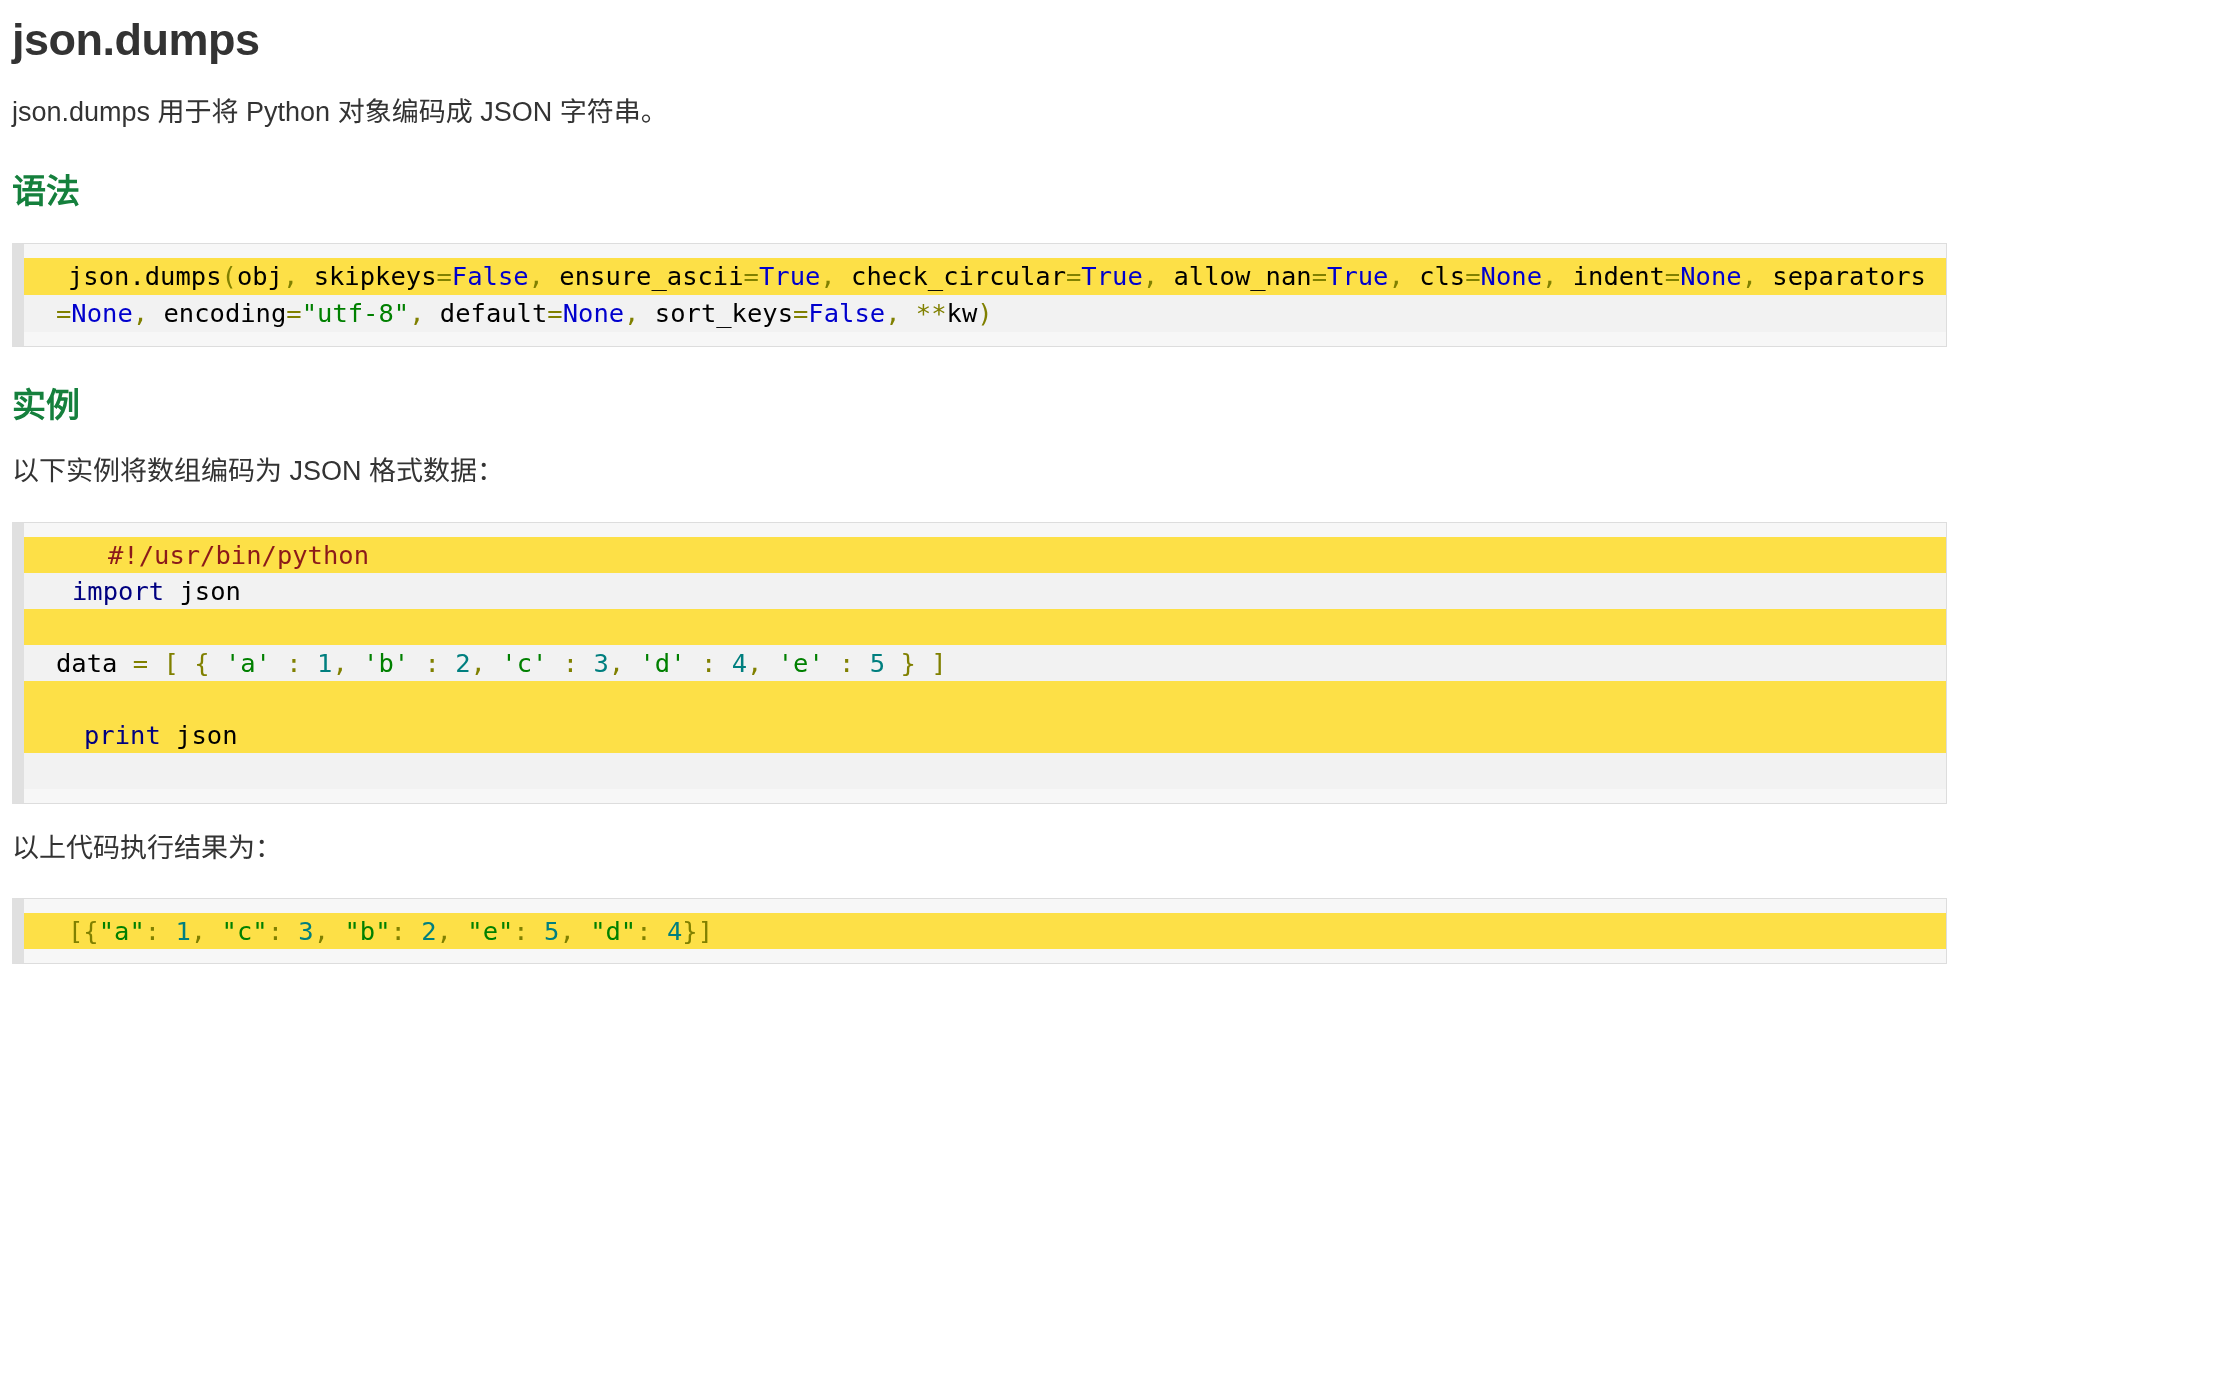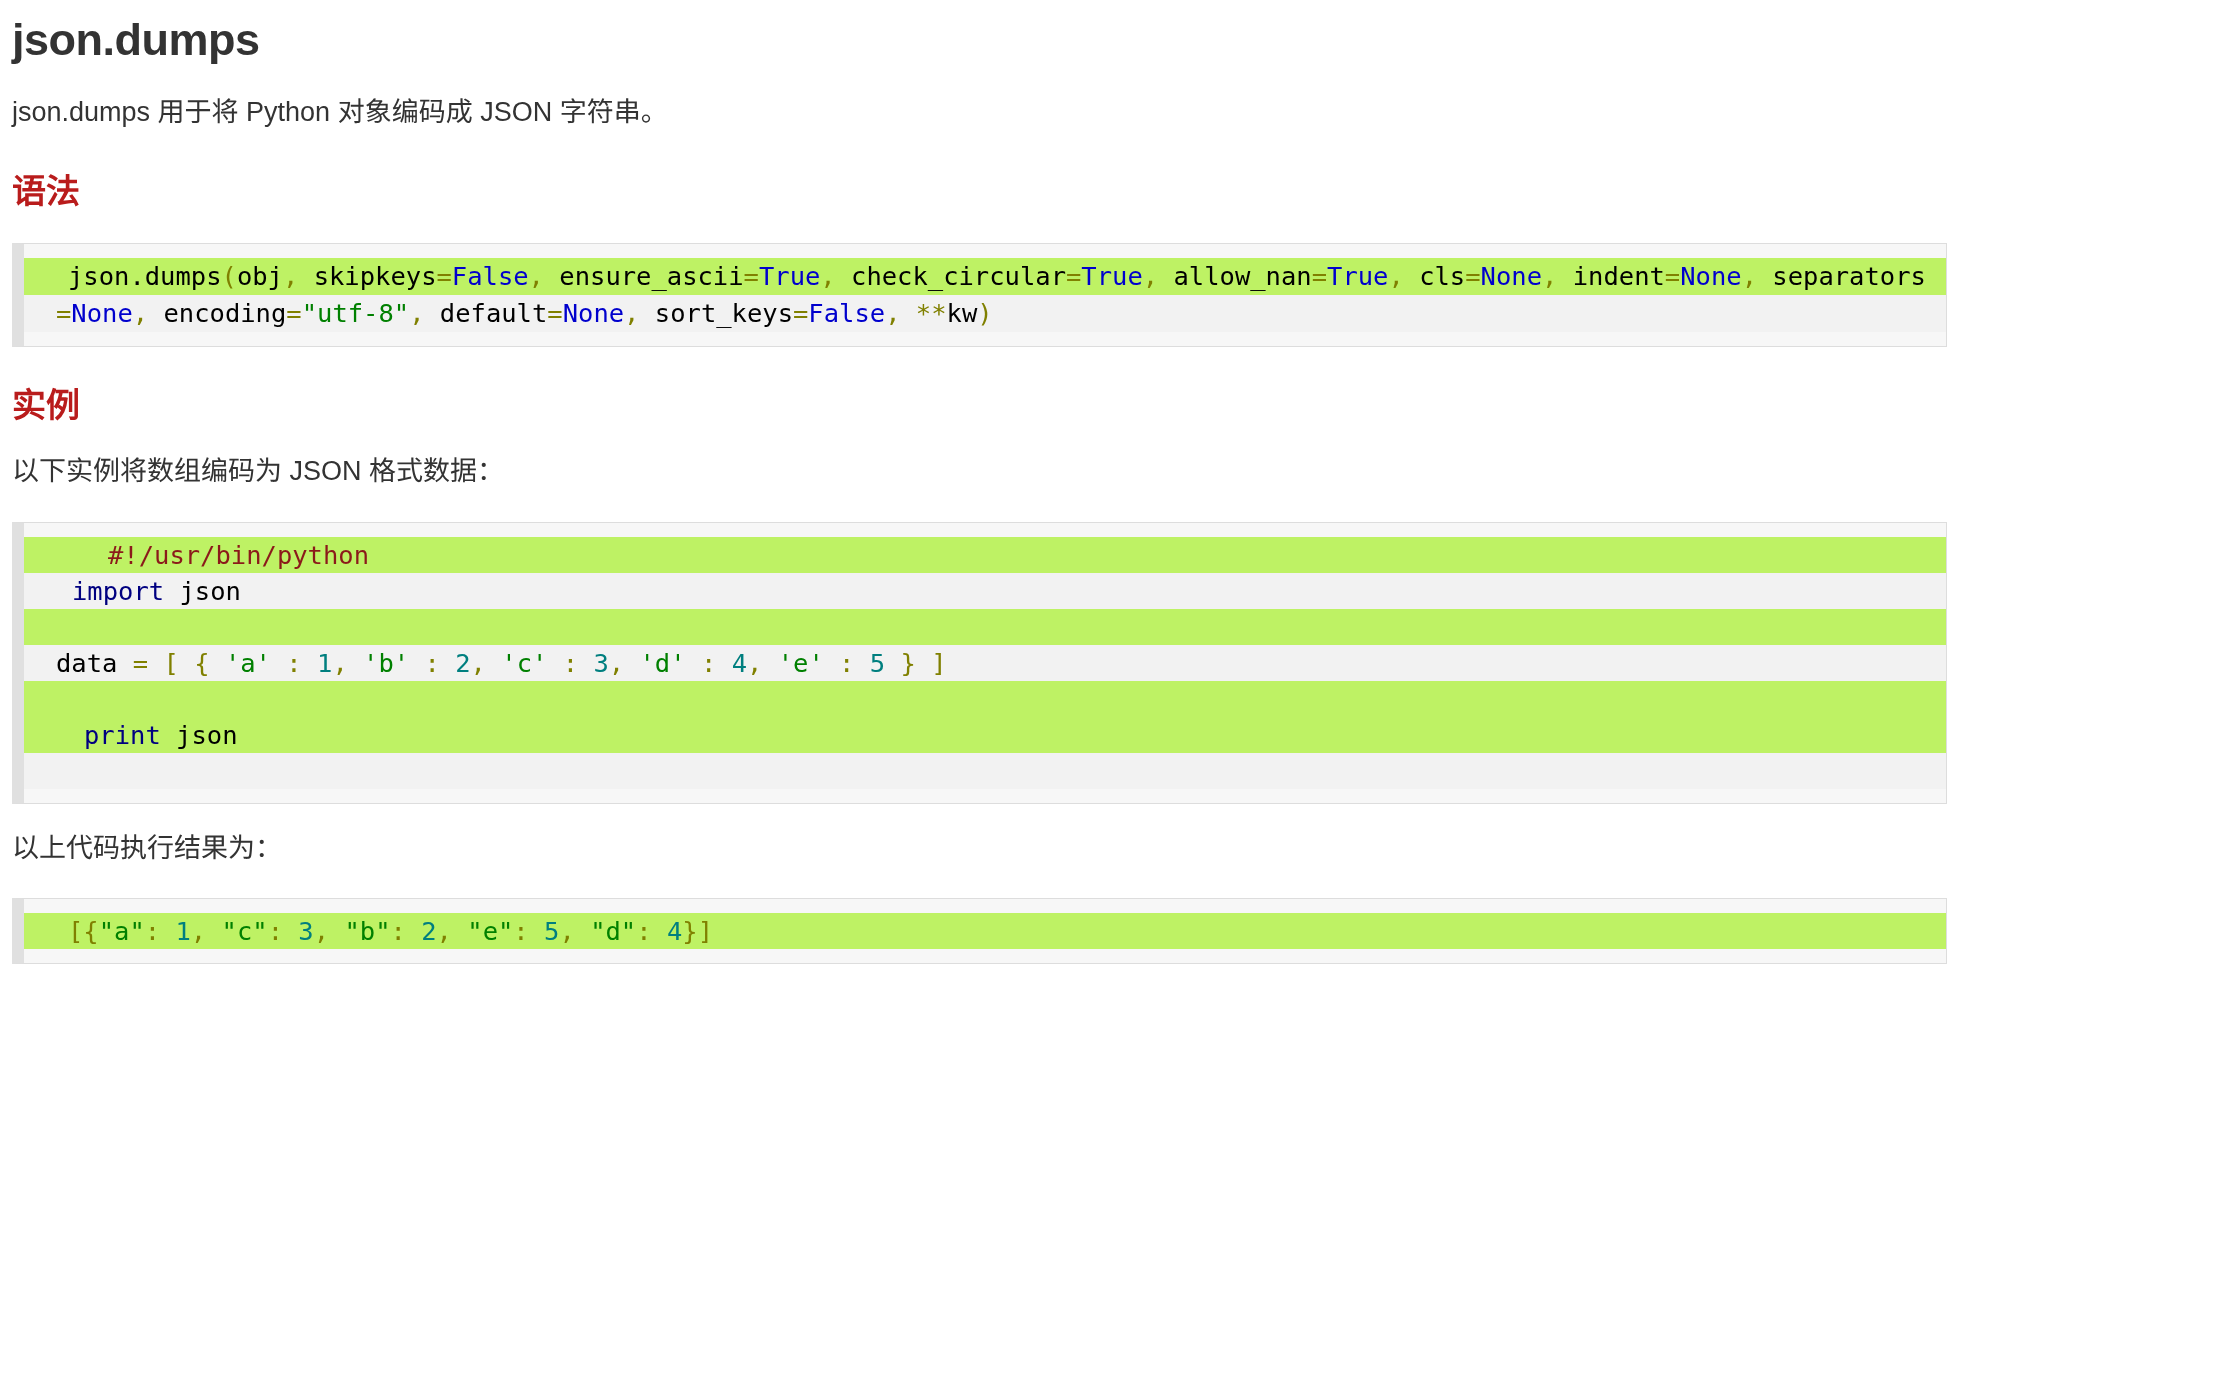--- a/index.html
+++ b/index.html
@@ -28,21 +28,21 @@
     font-weight: bold;
     color: #333333;
     margin: 12px 0 0 0;
     line-height: 1.25;
     letter-spacing: -0.5px;
   }
   h2.section-heading {
     font-family: "Liberation Sans", "DejaVu Sans", sans-serif;
     font-size: 34px;
     font-weight: bold;
-    color: #b91c1c;
+    color: #15803d;
     margin: 36px 0 0 0;
     line-height: 1.3;
   }
   p.para {
     font-size: 27px;
     line-height: 1.5;
     color: #333333;
     margin: 24px 0 0 0;
     font-weight: normal;
   }
@@ -64,21 +64,21 @@
   }
   .code-line {
     font-family: "DejaVu Sans Mono", "Liberation Mono", monospace;
     font-size: 25.5px;
     line-height: 36px;
     white-space: pre;
     padding-left: 32px;
     color: #000000;
     letter-spacing: 0px;
   }
-  .code-line.odd  { background: #bef264; padding-left: 44px; }
+  .code-line.odd  { background: #fde047; padding-left: 44px; }
   .code-line.even { background: #f2f2f2; }
   .code-line.blank { color: transparent; }
 
   
   .code-block.syntax .code-line { line-height: 37px; }
 
   
   .tok-plain    { color: #000000; }
   .tok-kw       { color: #0000cd; }          
   .tok-kw2      { color: #000080; font-weight: normal; margin-left: 16px; } 

